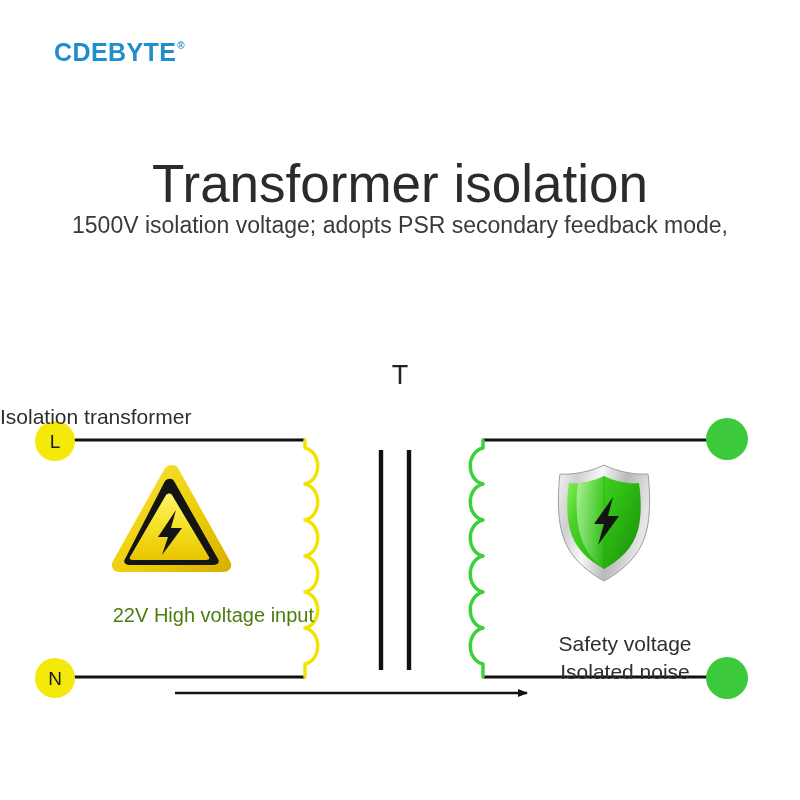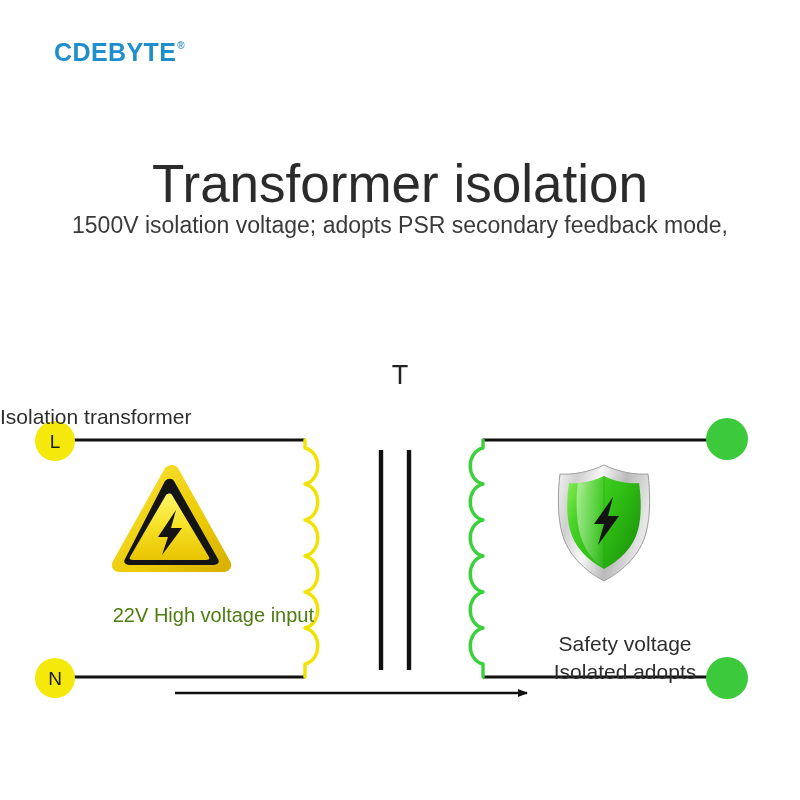--- a/index.html
+++ b/index.html
@@ -291,17 +291,17 @@
       </g>
     </svg>
 
     <div class="tf-symbol">T</div>
     <div class="tf-caption">Isolation transformer</div>
 
     <div class="left-caption">22V High voltage input</div>
 
     <div class="right-caption">
       <span>Safety voltage</span>
-      <span>Isolated adopts</span>
+      <span>Isolated noise</span>
     </div>
 
   </div>
 </div>
 
 </body></html>

